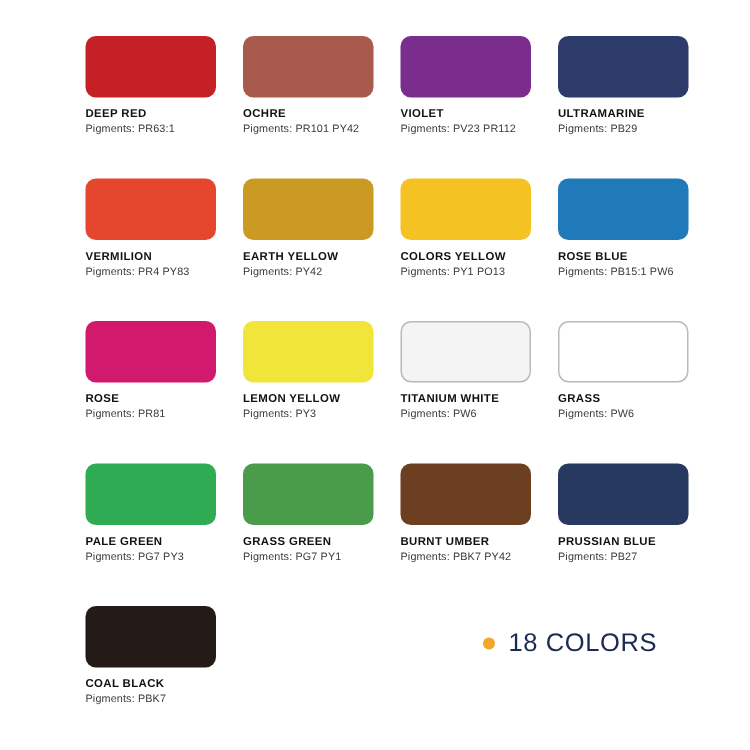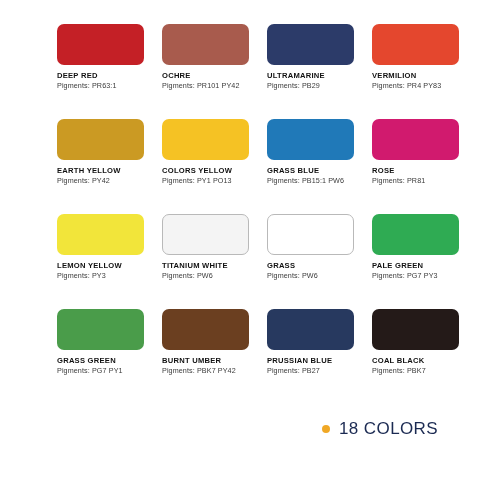--- a/index.html
+++ b/index.html
@@ -112,20 +112,25 @@
         <div class="swatch-chip" style="background: rgb(196, 32, 38);"></div>
         <div class="swatch-name">DEEP RED</div>
         <div class="swatch-pigments">Pigments: PR63:1</div>
       </div>
       <div class="swatch-cell">
         <div class="swatch-chip" style="background: rgb(168, 91, 77);"></div>
         <div class="swatch-name">OCHRE</div>
         <div class="swatch-pigments">Pigments: PR101  PY42</div>
       </div>
       <div class="swatch-cell">
+        <div class="swatch-chip" style="background: rgb(123, 45, 142);"></div>
+        <div class="swatch-name">VIOLET</div>
+        <div class="swatch-pigments">Pigments: PV23  PR112</div>
+      </div>
+      <div class="swatch-cell">
         <div class="swatch-chip" style="background: rgb(44, 59, 105);"></div>
         <div class="swatch-name">ULTRAMARINE</div>
         <div class="swatch-pigments">Pigments: PB29</div>
       </div>
       <div class="swatch-cell">
         <div class="swatch-chip" style="background: rgb(228, 71, 46);"></div>
         <div class="swatch-name">VERMILION</div>
         <div class="swatch-pigments">Pigments: PR4 PY83</div>
       </div>
       <div class="swatch-cell">
@@ -133,21 +138,21 @@
         <div class="swatch-name">EARTH YELLOW</div>
         <div class="swatch-pigments">Pigments: PY42</div>
       </div>
       <div class="swatch-cell">
         <div class="swatch-chip" style="background: rgb(245, 194, 36);"></div>
         <div class="swatch-name">COLORS YELLOW</div>
         <div class="swatch-pigments">Pigments: PY1  PO13</div>
       </div>
       <div class="swatch-cell">
         <div class="swatch-chip" style="background: rgb(32, 121, 184);"></div>
-        <div class="swatch-name">GRASS BLUE</div>
+        <div class="swatch-name">ROSE BLUE</div>
         <div class="swatch-pigments">Pigments: PB15:1  PW6</div>
       </div>
       <div class="swatch-cell">
         <div class="swatch-chip" style="background: rgb(209, 26, 110);"></div>
         <div class="swatch-name">ROSE</div>
         <div class="swatch-pigments">Pigments: PR81</div>
       </div>
       <div class="swatch-cell">
         <div class="swatch-chip" style="background: rgb(242, 229, 58);"></div>
         <div class="swatch-name">LEMON YELLOW</div>

